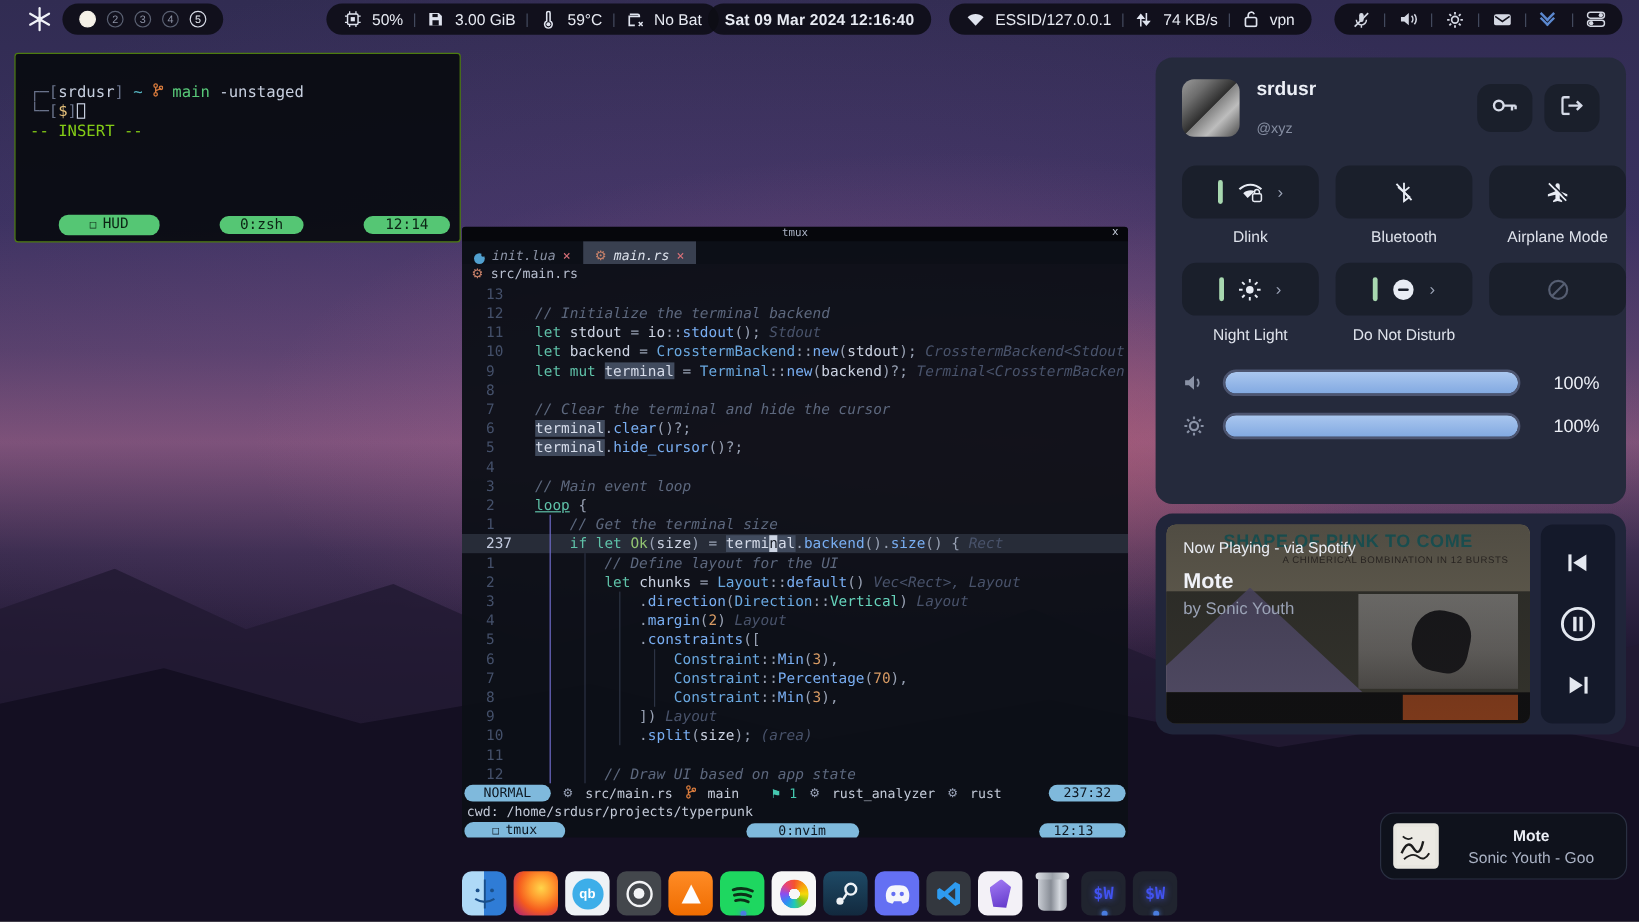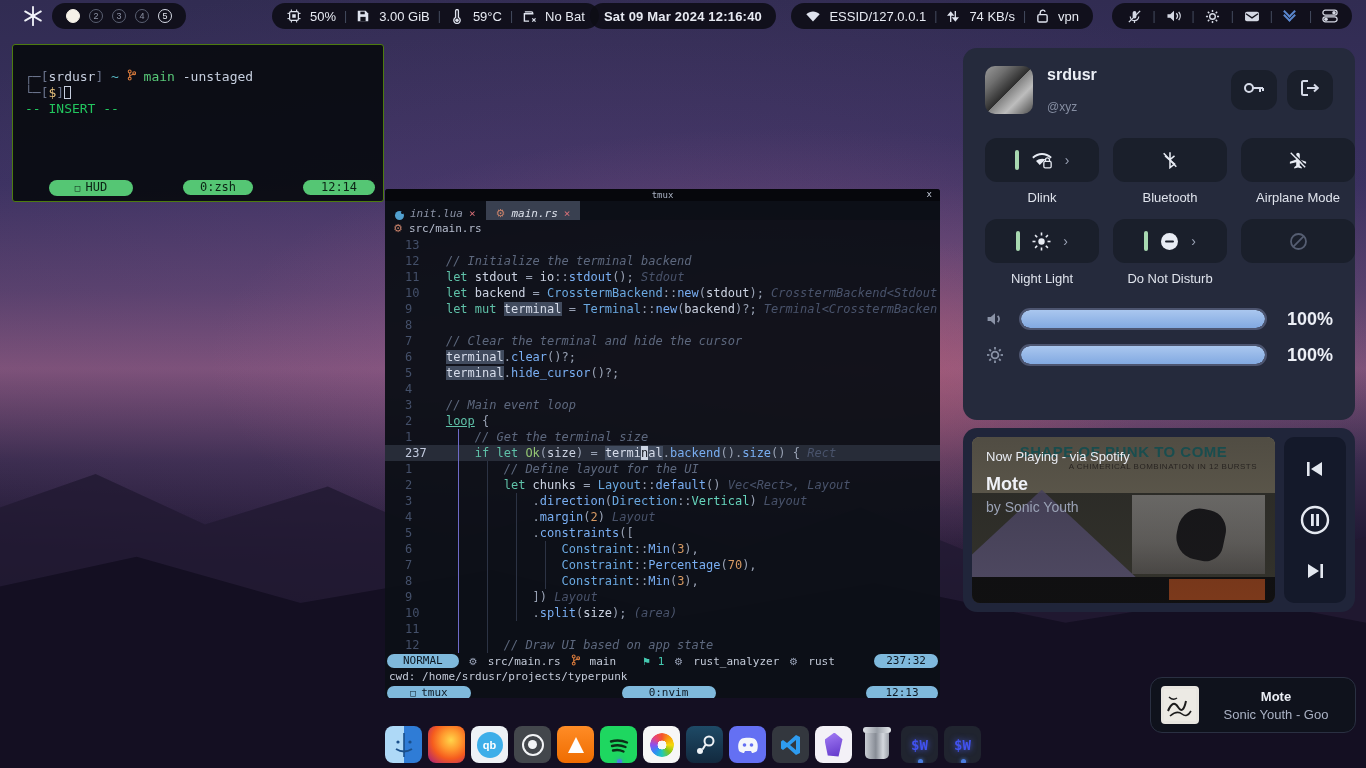--- a/index.html
+++ b/index.html
@@ -36,21 +36,21 @@
   .chev2 { width:16px; height:14px; position:relative; display:inline-block; }
   .chev2 i, .chev2 b { position:absolute; left:2px; width:9px; height:9px; border-right:2.5px solid #5f8fd9; border-bottom:2.5px solid #5f8fd9; transform:rotate(45deg); }
   .chev2 i { top:-2px; } .chev2 b { top:2px; }
 
   
   .term { position:absolute; left:12px; top:44px; width:372px; height:158px; background:rgba(9,11,16,.93);
           border:1px solid #4d7c0f; border-radius:3px; font-family:"DejaVu Sans Mono",monospace; font-size:13px; line-height:16px; }
   .term-body { padding:24px 12px 0 12px; color:#c6cede; }
   .t-dim { color:#69728a; } .t-cyan { color:#56b6c2; } .t-green { color:#58c878; } .t-yellow { color:#e5c07b; }
   .t-cursor { display:inline-block; width:7px; height:13px; border:1px solid #c6cede; vertical-align:-2px; }
-  .t-mode { color:#22c55e; }
+  .t-mode { color:#84cc16; }
   .tmuxbar { position:absolute; left:8px; right:8px; bottom:6px; height:15px; display:flex; align-items:center; justify-content:space-between; }
   .gpill { background:#55c674; color:#0c2415; border-radius:8px; font-size:12px; line-height:15px; padding:0 12px; font-family:"DejaVu Sans Mono",monospace;margin-left:28px; }
   .gpill .sq, .bpill .sq { font-size:9px; }
 
   
   .editor { position:absolute; left:385px; top:189px; width:555px; height:509px; background:rgba(13,16,23,.96);
             border-radius:3px; font-family:"DejaVu Sans Mono",monospace; overflow:hidden; }
   .ewin-title { height:12px; background:rgba(5,7,11,.9); color:#aab2c4; font-size:9px; display:flex; align-items:center; justify-content:center; position:relative; }
   .ewin-title .x { position:absolute; right:8px; top:0; font-size:9px; color:#c3cad8; }
   .tabline { height:19px; display:flex; align-items:stretch; background:rgba(10,13,19,.5); }
@@ -97,21 +97,21 @@
   .tbtn { width:114px; height:44px; background:#1a1f2b; border-radius:12px; display:flex; align-items:center; justify-content:center; gap:12px; color:#e8ecf4; }
   .tind { width:4px; height:20px; border-radius:2px; background:#a8d8b0; }
   .tchev { color:#9aa2b5; font-size:14px; }
   .tlabel { margin-top:8px; font-size:13px; color:#dfe3ec; min-height:15px; }
   .ticon { display:inline-flex; align-items:center; justify-content:center; }
   .sliders { margin-top:22px; display:flex; flex-direction:column; gap:14px; }
   .srow { display:flex; align-items:center; gap:14px; }
   .s-ico { width:20px; color:#8a92a6; display:flex; justify-content:center; }
   .track { flex:1; height:22px; border-radius:12px; border:2px solid #4d5570; background:#2c3246; overflow:hidden; }
   .fill { height:100%; border-radius:10px; background:linear-gradient(180deg,#aac7ef,#82a9e1); }
-  .sval { width:52px; text-align:right; font-size:18px; font-weight:bold; color:#eceff6; }
+  .sval { width:52px; text-align:right; font-size:15px; font-weight:normal; color:#eceff6; }
 
   
   .media { position:absolute; left:963px; top:428px; width:392px; height:184px; background:#20253a; border-radius:14px; padding:9px; display:flex; gap:9px; }
   .album { flex:1; border-radius:8px; position:relative; overflow:hidden; background:#3c382c; }
   .art-top { position:absolute; top:0; left:0; right:0; height:56px; background:#b3a785; }
   .art-l1 { font-weight:bold; font-size:15px; color:#2fa39b; letter-spacing:.5px; white-space:nowrap; text-align:center; margin-top:6px; }
   .art-l2 { font-size:8px; color:#4e4232; text-align:right; padding-right:18px; margin-top:2px; letter-spacing:.5px; }
   .art-mid { position:absolute; top:56px; bottom:26px; left:0; right:0; background:#53503e; }
   .art-tri { position:absolute; left:-8%; bottom:0; width:62%; height:104%; background:#8d7fae; clip-path:polygon(50% 0,100% 100%,0 100%); opacity:.85; }
   .art-photo { position:absolute; right:10px; top:2px; width:44%; height:94%; background:linear-gradient(180deg,#d2cdbf 0%,#a8a296 60%,#7d776c 100%); }
@@ -409,21 +409,21 @@
     <span class="sl-ico gear greyi">⚙</span>
     <span>rust_analyzer</span>
     <span class="sl-ico gear greyi">⚙</span>
     <span>rust</span>
     <span class="bpill sl-right">237:32</span>
   </div>
   <div class="cwdline">cwd: /home/srdusr/projects/typerpunk</div>
   <div class="etmux">
     <span class="bpill" style="width:84px;text-align:center;"><span class="sq">□ </span><span>tmux</span></span>
     <span class="bpill" style="width:94px;text-align:center;"><span>0:nvim</span></span>
-    <span class="bpill" style="width:72px;text-align:center;"><span>12:13</span></span>
+    <span class="bpill" style="width:72px;text-align:left;"><span>12:13</span></span>
   </div>
 </div>
 
 <div class="panel">
   <div class="profile">
     <div class="avatar"></div>
     <div>
       <div class="uname">srdusr</div>
       <div class="uhandle">@xyz</div>
     </div>

